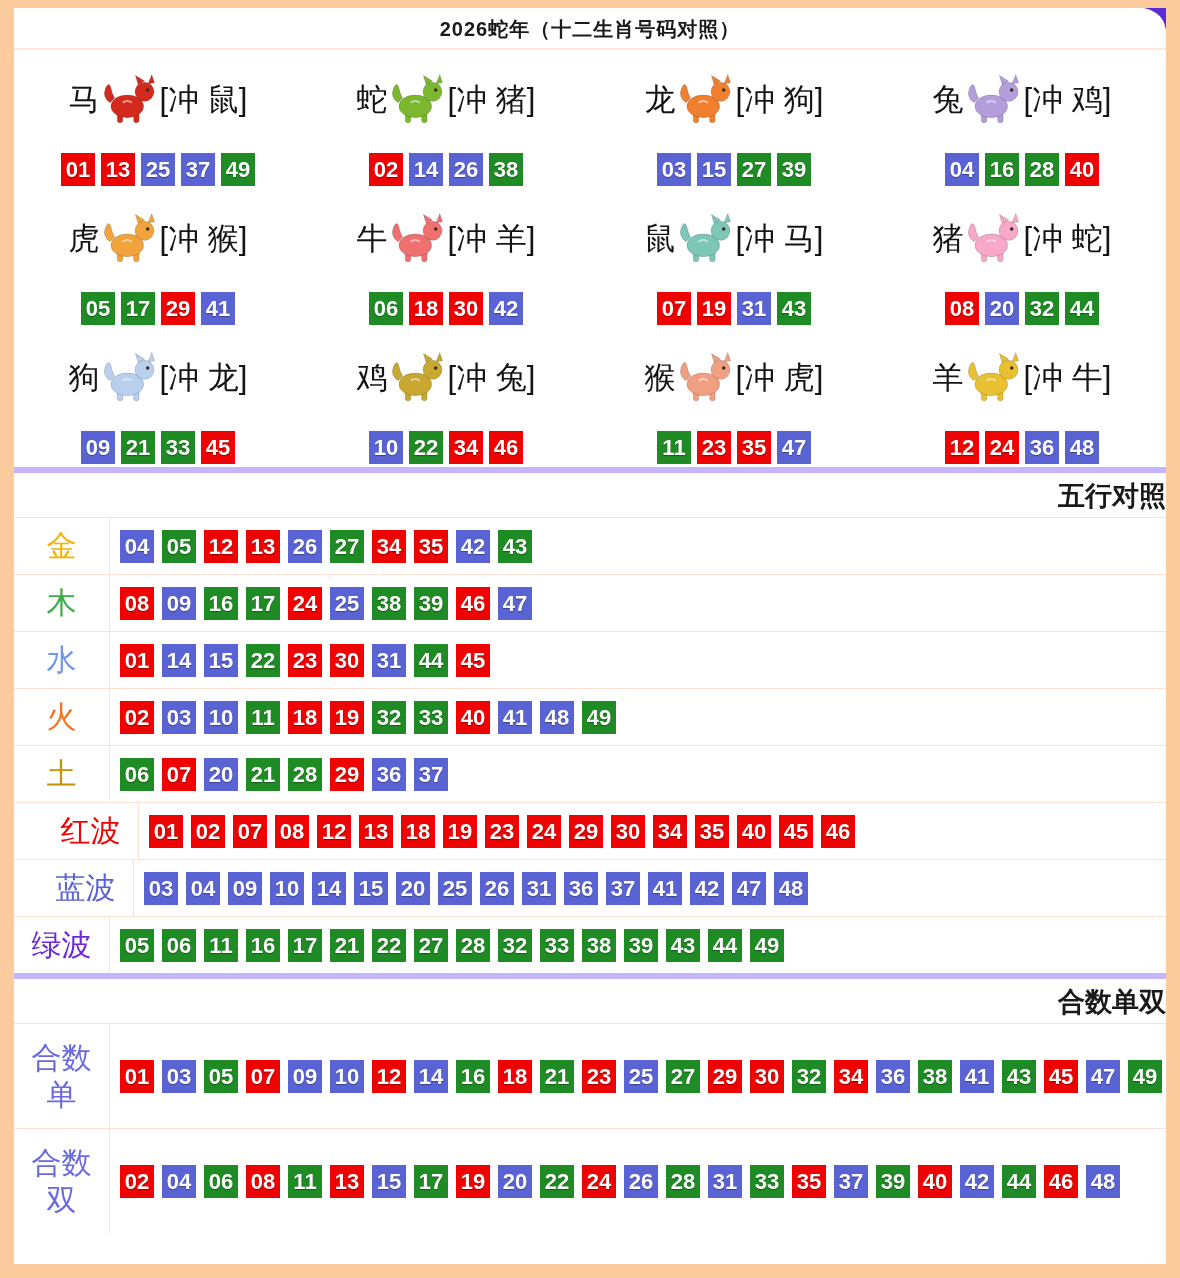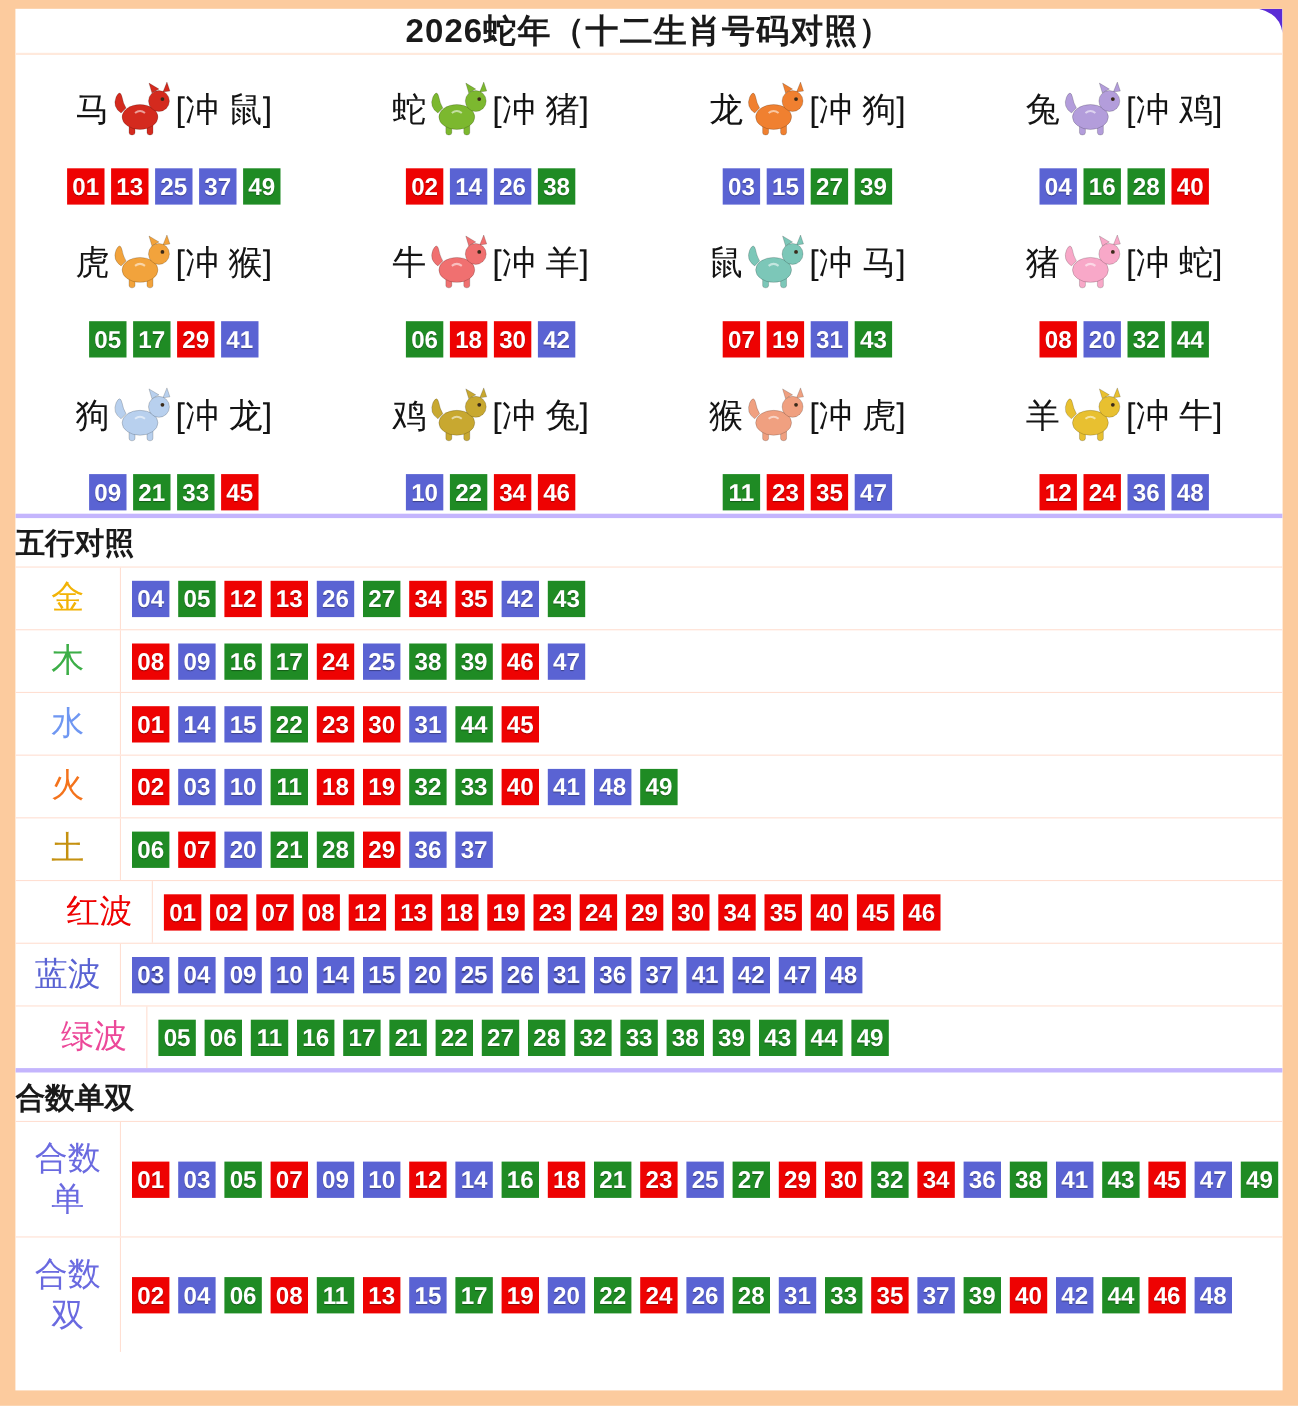--- a/index.html
+++ b/index.html
@@ -12,21 +12,21 @@
   }
   .page{
     position:absolute;left:14px;top:8px;width:1152px;height:1256px;
     background:#ffffff;overflow:hidden;
   }
   .corner-fold{
     position:absolute;right:0;top:0;width:24px;height:24px;z-index:5;
   }
   .title-bar{
     height:40px;line-height:42px;text-align:center;
-    font-size:30px;font-weight:bold;color:#1a1a1a;
+    font-size:20px;font-weight:bold;color:#1a1a1a;
     border-bottom:2px solid #ffe9dc;
     letter-spacing:1px;
   }
   
   .zodiac-grid{
     display:grid;grid-template-columns:repeat(4,1fr);
     height:417px;
   }
   .zodiac-cell{
     display:flex;flex-direction:column;align-items:center;justify-content:center;
@@ -41,23 +41,23 @@
   .ball{
     display:inline-block;width:34px;height:33px;line-height:34px;
     text-align:center;color:#fff;font-size:22px;font-weight:bold;
     text-shadow:0 1px 1px rgba(0,0,0,.35);
   }
   .ball.red{background:#ee0202;}
   .ball.blue{background:#5a63d3;}
   .ball.green{background:#1f8b24;}
   
   .section-header{
-    height:44px;line-height:46px;text-align:left;
+    height:44px;line-height:46px;text-align:right;
     font-size:27px;font-weight:bold;color:#1a1a1a;
-    border-top:4px solid #c4b5fd;
+    border-top:6px solid #c4b5fd;
   }
   .data-row{
     display:flex;border-top:1px solid #ffdfd2;
     min-height:56px;align-items:stretch;
   }
   .data-row.tall{min-height:104px;}
   .row-label{
     flex:0 0 95px;width:95px;
     display:flex;flex-direction:column;align-items:center;justify-content:center;
     font-size:30px;line-height:1.25;
@@ -463,21 +463,21 @@
           <span class="ball red">29</span>
           <span class="ball red">30</span>
           <span class="ball red">34</span>
           <span class="ball red">35</span>
           <span class="ball red">40</span>
           <span class="ball red">45</span>
           <span class="ball red">46</span>
         </div>
       </div>
       <div class="data-row">
-        <div class="row-label" style="color: rgb(90, 99, 211);">
+        <div class="row-label" style="color: rgb(90, 99, 211); margin-left: 24px;">
           <div>蓝波</div>
         </div>
         <div class="row-balls">
           <span class="ball blue">03</span>
           <span class="ball blue">04</span>
           <span class="ball blue">09</span>
           <span class="ball blue">10</span>
           <span class="ball blue">14</span>
           <span class="ball blue">15</span>
           <span class="ball blue">20</span>
@@ -486,21 +486,21 @@
           <span class="ball blue">31</span>
           <span class="ball blue">36</span>
           <span class="ball blue">37</span>
           <span class="ball blue">41</span>
           <span class="ball blue">42</span>
           <span class="ball blue">47</span>
           <span class="ball blue">48</span>
         </div>
       </div>
       <div class="data-row">
-        <div class="row-label" style="color: #ec4899; padding-left: 24px;">
+        <div class="row-label" style="color: #6d28d9;">
           <div>绿波</div>
         </div>
         <div class="row-balls">
           <span class="ball green">05</span>
           <span class="ball green">06</span>
           <span class="ball green">11</span>
           <span class="ball green">16</span>
           <span class="ball green">17</span>
           <span class="ball green">21</span>
           <span class="ball green">22</span>

